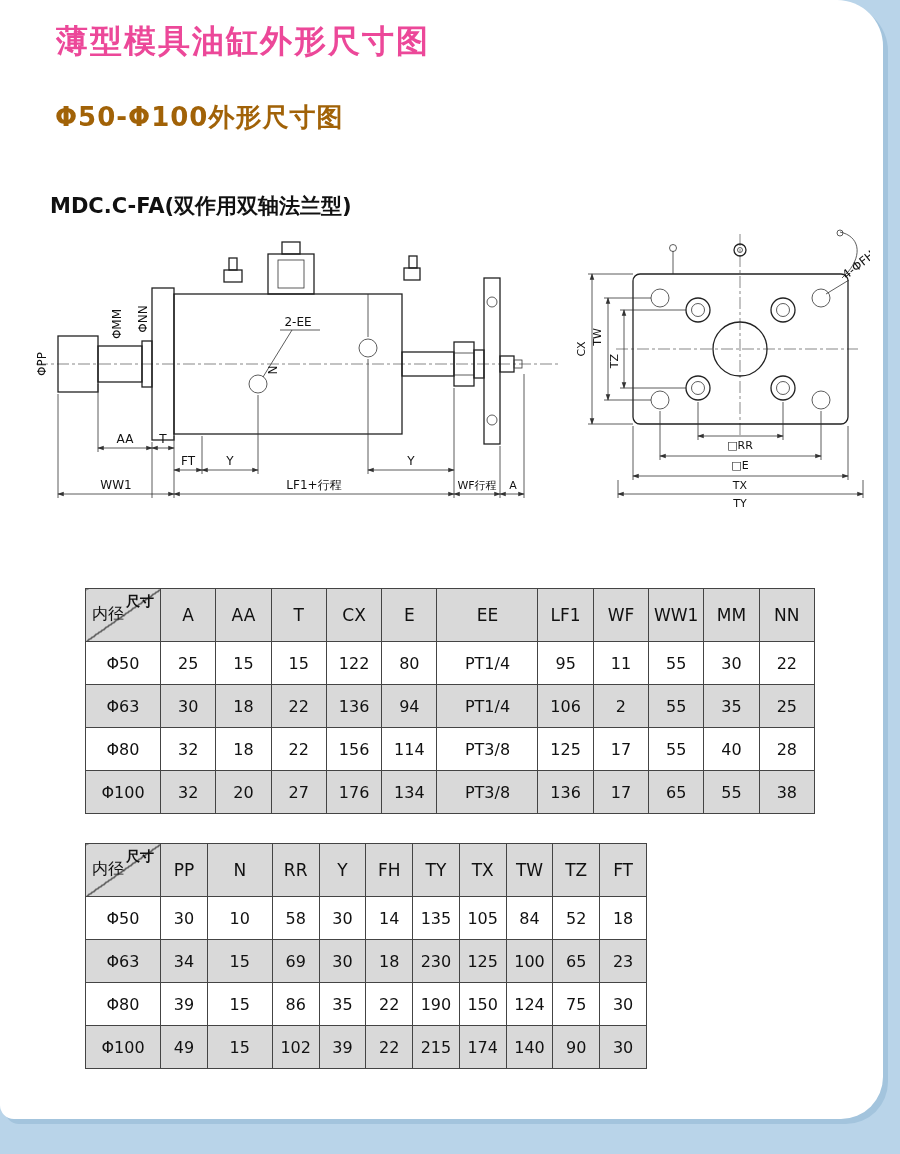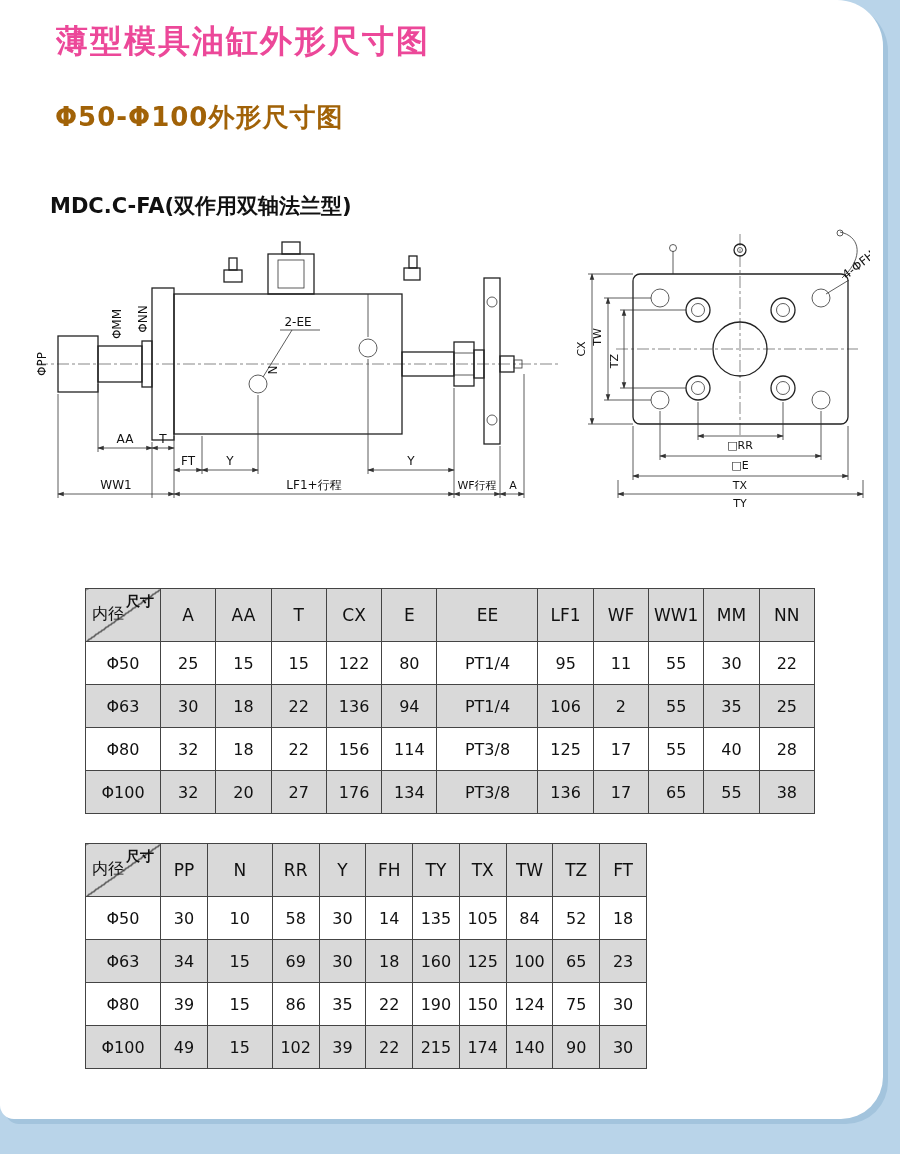--- a/index.html
+++ b/index.html
@@ -339,21 +339,21 @@
           <td>52</td>
           <td>18</td>
         </tr>
         <tr>
           <th>Φ63</th>
           <td>34</td>
           <td>15</td>
           <td>69</td>
           <td>30</td>
           <td>18</td>
-          <td>160</td>
+          <td>230</td>
           <td>125</td>
           <td>100</td>
           <td>65</td>
           <td>23</td>
         </tr>
         <tr>
           <th>Φ80</th>
           <td>39</td>
           <td>15</td>
           <td>86</td>

